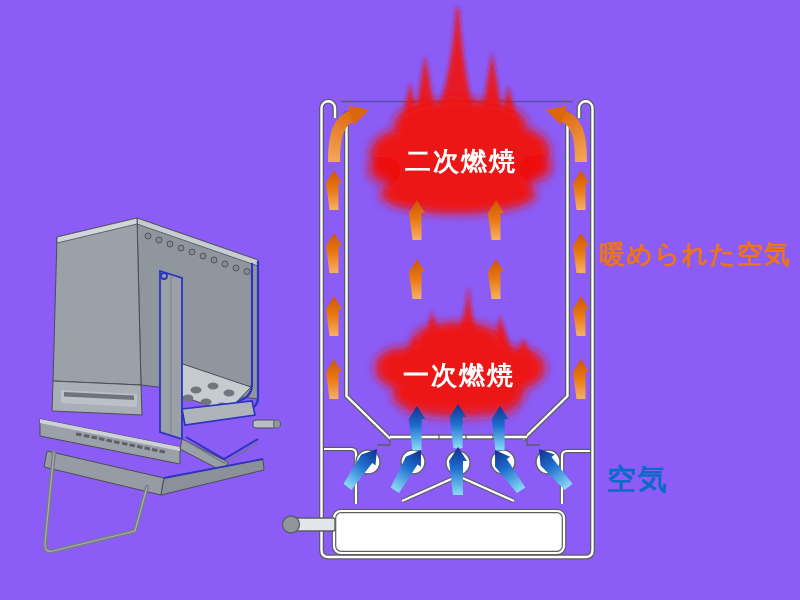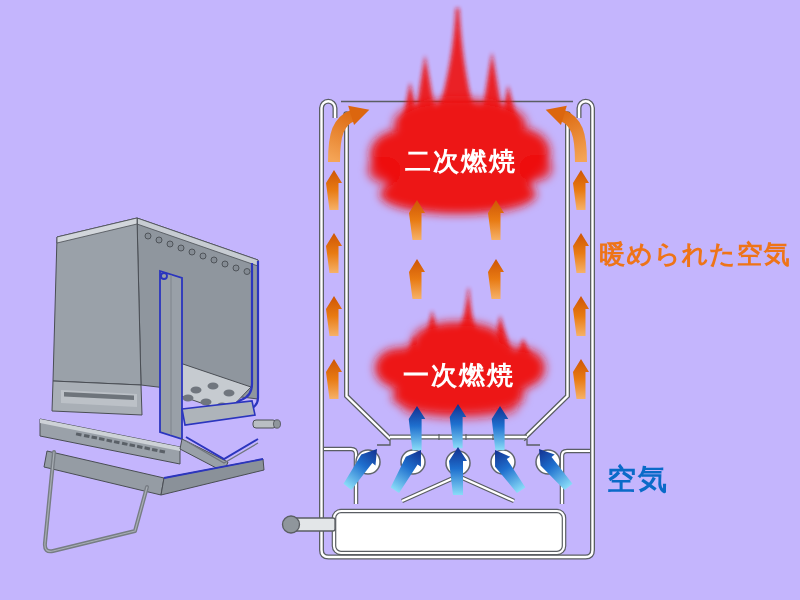--- a/index.html
+++ b/index.html
@@ -1,17 +1,17 @@
 <!DOCTYPE html>
 <html><head>
 <meta charset="utf-8">
 <style>
   html,body{margin:0;padding:0;background:#ffffff;}
   .canvas{
-    position:relative;width:800px;height:600px;background:#c4b5fd;overflow:hidden;
+    position:relative;width:800px;height:600px;background:#8b5cf6;overflow:hidden;
     font-family:"DejaVu Sans","Liberation Sans",sans-serif;
   }
   svg text{font-family:"DejaVu Sans","Liberation Sans",sans-serif;}
   .flame-label{font-size:26px;font-weight:bold;letter-spacing:2px;}
   .side-label-orange{font-size:26px;font-weight:bold;letter-spacing:1px;}
   .side-label-blue{font-size:29px;font-weight:bold;letter-spacing:2px;}
 </style>
 </head>
 <body>
 

